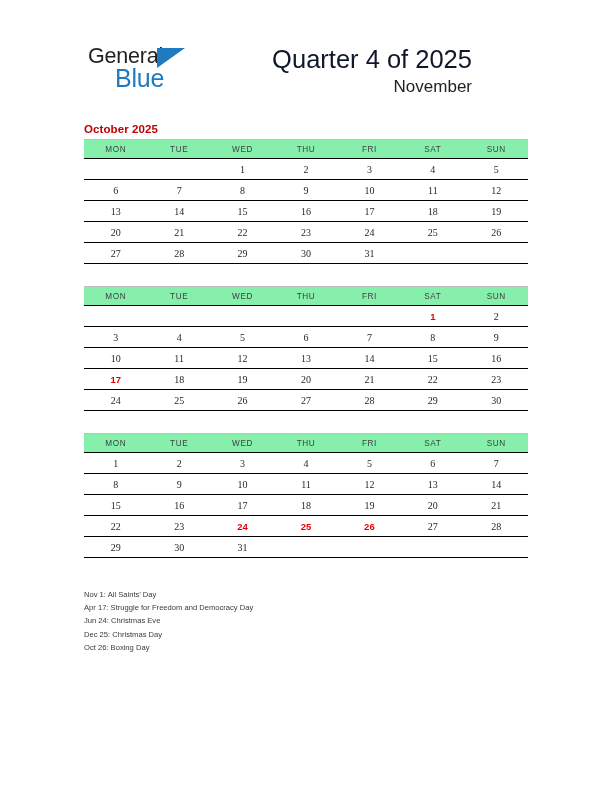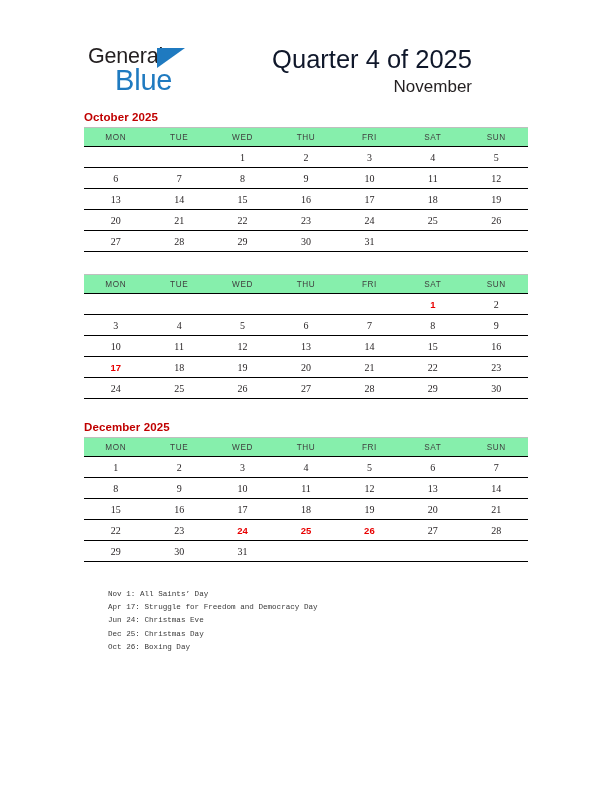--- a/index.html
+++ b/index.html
@@ -36,21 +36,21 @@
     top: 0;
     font-size: 21.5px;
     letter-spacing: -0.2px;
     color: #231f20;
     font-family: "Liberation Sans", sans-serif;
   }
   .logo-blue {
     position: absolute;
     left: 27px;
     top: 20px;
-    font-size: 29px;
+    font-size: 25px;
     letter-spacing: -0.2px;
     color: #1f7ac0;
     font-family: "Liberation Sans", sans-serif;
   }
   .logo-tri {
     position: absolute;
     left: 69px;
     top: 4px;
     width: 0;
     height: 0;
@@ -77,21 +77,21 @@
     font-family: "Liberation Sans", sans-serif;
     line-height: 22px;
     margin-top: 2px;
     white-space: nowrap;
   }
 
   
   .months {
     position: absolute;
     left: 84px;
-    top: 111px;
+    top: 123px;
     width: 444px;
   }
   .month-block {
     width: 444px;
     margin-bottom: 22px;
   }
   .month-name {
     font-size: 11.5px;
     font-weight: bold;
     color: #c00000;
@@ -137,24 +137,23 @@
   
   .legend {
     position: absolute;
     left: 84px;
     top: 588px;
     width: 420px;
   }
   .legend-item {
     font-size: 7.6px;
     color: #3a3a3a;
-    font-family: Liberation Mono, monospace;
+    font-family: Liberation Sans, sans-serif;
     line-height: 13.2px;
     white-space: nowrap;
-    margin-left: 24px;
   }
 </style>
 </head>
 <body>
 
 <div class="header">
   <div class="logo">
     <span class="logo-general">General</span>
     <span class="logo-tri"></span>
     <span class="logo-blue">Blue</span>
@@ -285,21 +284,20 @@
             <td class="">26</td>
             <td class="">27</td>
             <td class="">28</td>
             <td class="">29</td>
             <td class="">30</td>
           </tr>
         </tbody>
       </table>
     </div>
     <div class="month-block">
-      <div class="month-name">December 2025</div>
       <table class="cal">
         <thead>
           <tr>
             <th>MON</th>
             <th>TUE</th>
             <th>WED</th>
             <th>THU</th>
             <th>FRI</th>
             <th>SAT</th>
             <th>SUN</th>

